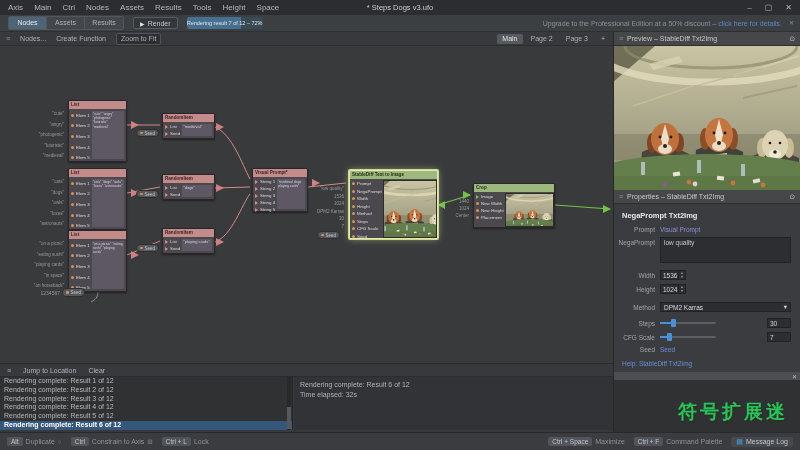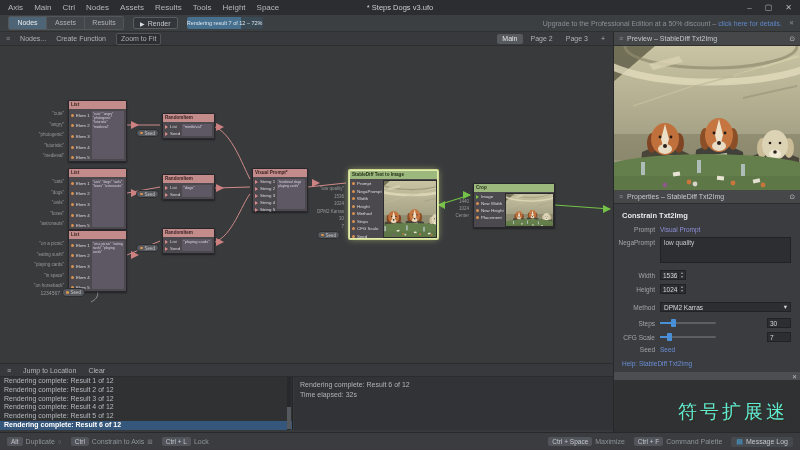--- a/index.html
+++ b/index.html
@@ -91,21 +91,21 @@
 .spin{width:7px;border-left:1px solid #202224;display:flex;flex-direction:column;align-items:center;line-height:4px;font-size:4px;color:#9a9ea2}
 .select{flex:1;height:10px;background:#2c2e31;border:1px solid #202224;display:flex;align-items:center;justify-content:space-between;padding:0 3px;color:#d6d8da}
 .slider{width:56px;height:2px;background:#5b5e62;position:relative;border-radius:1px;flex:0 0 auto}
 .slider .fill{position:absolute;left:0;top:0;bottom:0;background:#4a90d9}
 .slider .handle{position:absolute;top:-3px;width:5px;height:8px;background:#4a90d9;border-radius:1px}
 .valbox{margin-left:auto;width:24px;height:10px;background:#2c2e31;border:1px solid #202224;color:#d6d8da;padding:0 2px;line-height:9px}
 .helplink{margin:7px 0 0 8px;color:#6b8fd6}
 .notif-strip{position:absolute;left:0;top:340px;width:187px;height:8px;background:#4c4e51;display:flex;justify-content:flex-end;align-items:center;padding:0 4px;font-size:6px;color:#bcbfc2}
 .deadspace{position:absolute;left:0;top:348px;width:187px;height:52px;background:#2f3133}
 
-.watermark{position:absolute;right:12px;top:402px;text-align:right;z-index:30;color:#5eead4;font-weight:normal;text-shadow:1px 1px 1px rgba(60,40,0,.65);line-height:1.08}
+.watermark{position:absolute;right:12px;top:402px;text-align:right;z-index:30;color:#22c55e;font-weight:bold;text-shadow:1px 1px 1px rgba(60,40,0,.65);line-height:1.08}
 .wm1{font-size:19px;letter-spacing:3px}
 .wm2{font-size:16px;letter-spacing:1px}
 </style>
 </head>
 <body>
 
 <svg width="0" height="0" style="position:absolute" aria-hidden="true">
 <defs>
 <linearGradient id="skyg" x1="0" y1="0" x2="0" y2="1">
 <stop offset="0" stop-color="#c9c4a2"></stop>
@@ -586,21 +586,21 @@
       <svg viewBox="0 0 188 144" preserveAspectRatio="xMidYMid slice">
           <use href="#dogscene"></use>
         </svg>
     </div>
     <div class="panel-hdr">
       <span class="hamb">≡</span>
       <span>Properties – StableDiff Txt2Img</span>
       <span class="pin">⊙</span>
     </div>
     <div class="props">
-      <div class="props-heading">Constrain Txt2Img</div>
+      <div class="props-heading">NegaPrompt Txt2Img</div>
       <div class="prow">
         <div class="plabel">Prompt</div>
         <div class="pctl">
             <span class="linkp">Visual Prompt</span>
           </div>
       </div>
       <div class="prow top">
         <div class="plabel" style="padding-top:2px">NegaPrompt</div>
         <div class="pctl">
             <div class="ta">low quality</div>

